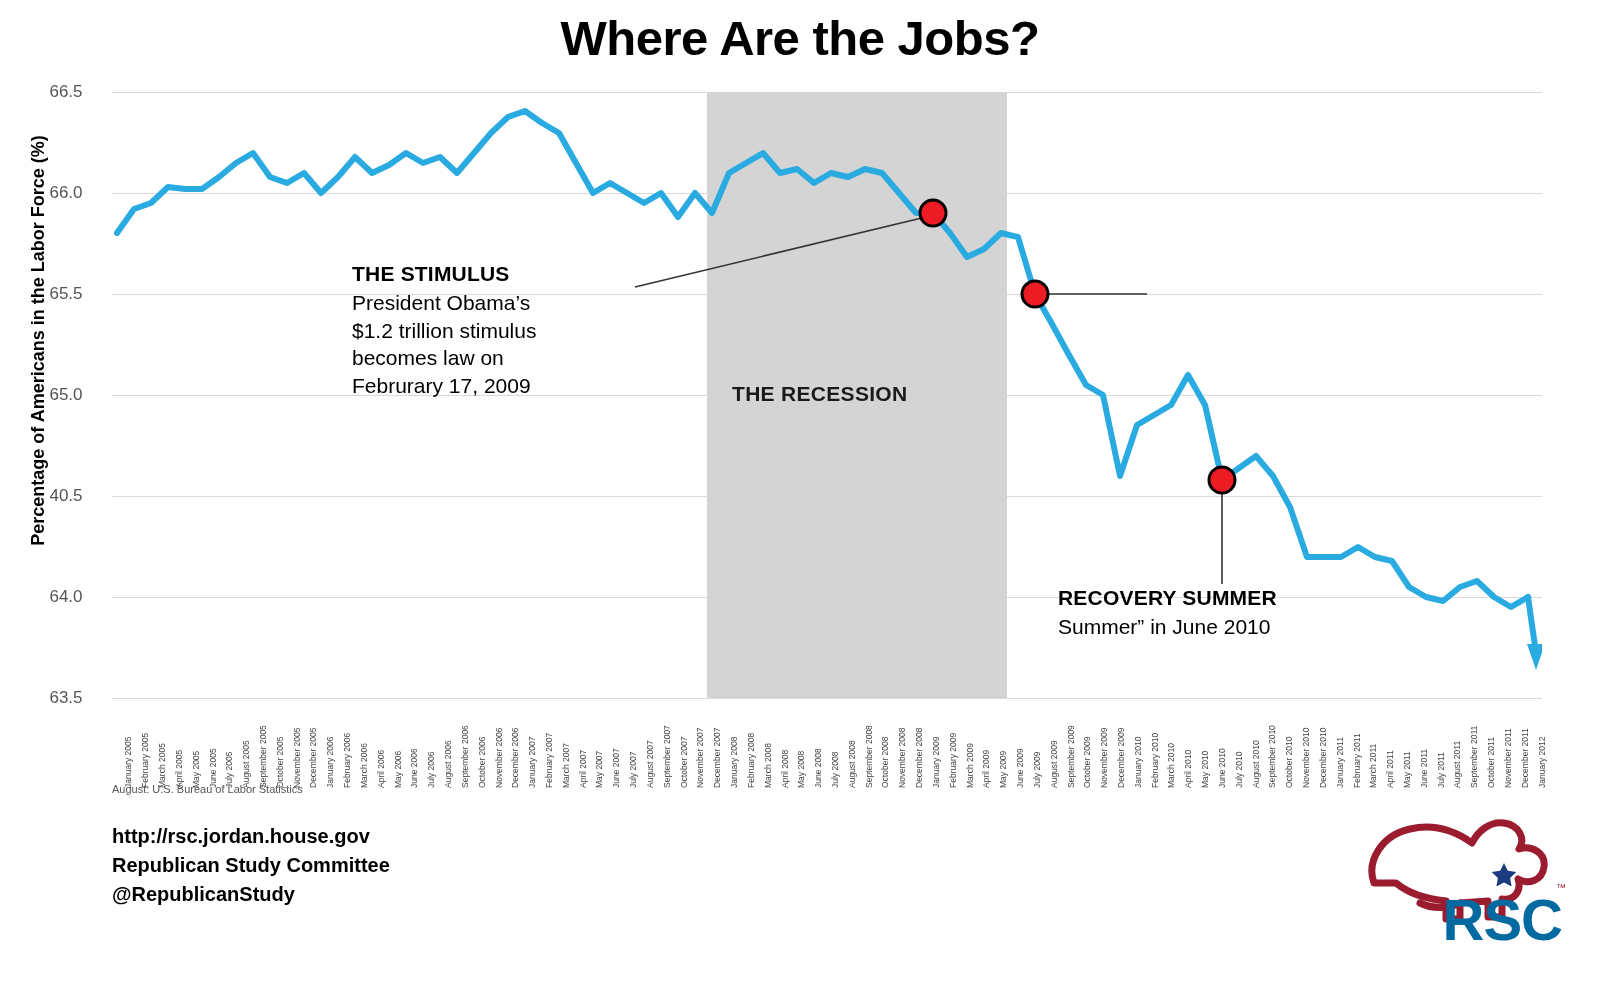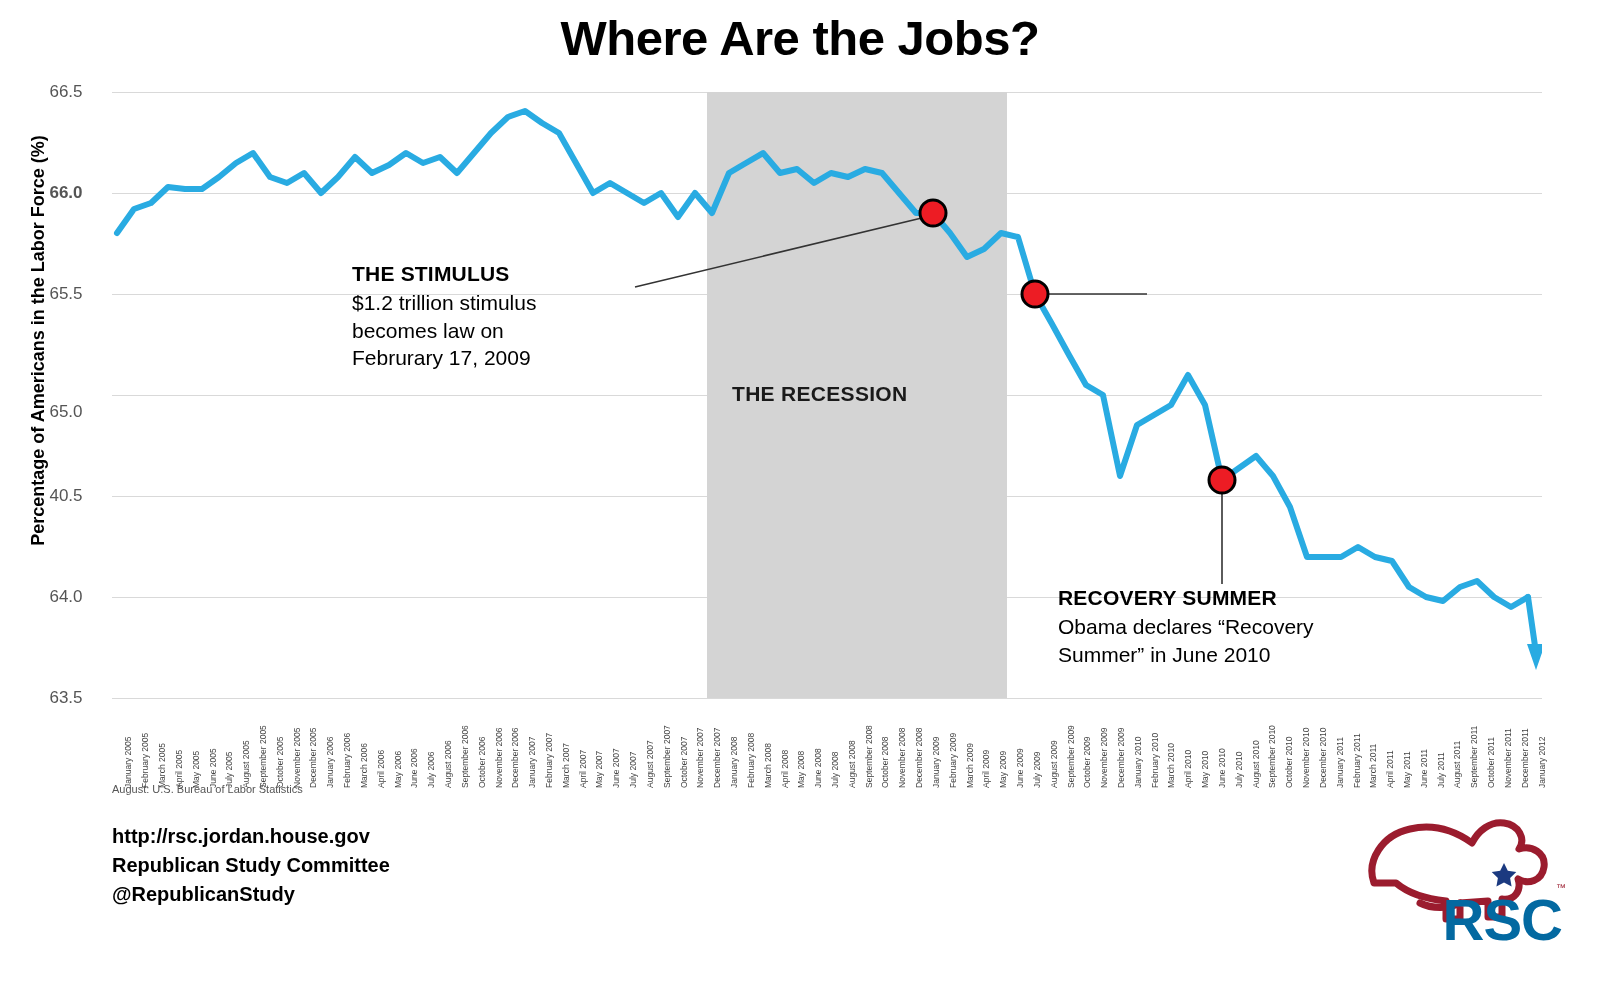--- a/index.html
+++ b/index.html
@@ -177,23 +177,23 @@
       <line x1="923" y1="202" x2="1035" y2="202" stroke="#333" stroke-width="1.6"></line>
       <line x1="1110" y1="388" x2="1110" y2="492" stroke="#333" stroke-width="1.6"></line>
 
       <circle cx="821" cy="121" r="13" fill="#ed1c24" stroke="#000" stroke-width="3"></circle>
       <circle cx="923" cy="202" r="13" fill="#ed1c24" stroke="#000" stroke-width="3"></circle>
       <circle cx="1110" cy="388" r="13" fill="#ed1c24" stroke="#000" stroke-width="3"></circle>
     </svg>
   </div>
 
   <div class="ytick" style="top:82px;">66.5</div>
-  <div class="ytick" style="top:183px;font-weight:bold;">66.0</div>
+  <div class="ytick" style="top:183px;">66.0</div>
   <div class="ytick" style="top:284px;">65.5</div>
-  <div class="ytick" style="top:402px;">65.0</div>
+  <div class="ytick" style="top:385px;">65.0</div>
   <div class="ytick" style="top:486px;">40.5</div>
   <div class="ytick" style="top:587px;">64.0</div>
   <div class="ytick" style="top:688px;">63.5</div>
 
   <div class="xticks" id="xticks">
       <div class="xtick" style="left: 11.4118px; top: 88px;">January 2005</div>
       <div class="xtick" style="left: 28.2353px; top: 88px;">February 2005</div>
       <div class="xtick" style="left: 45.0588px; top: 88px;">March 2005</div>
       <div class="xtick" style="left: 61.8824px; top: 88px;">April 2005</div>
       <div class="xtick" style="left: 78.7059px; top: 88px;">May 2005</div>
@@ -283,31 +283,31 @@
 
   <div class="footer">
     <div>http://rsc.jordan.house.gov</div>
     <div>Republican Study Committee</div>
     <div>@RepublicanStudy</div>
   </div>
 
   <div class="anno" style="left:352px; top:262px; width:290px;">
     <div class="head">THE STIMULUS</div>
     <div class="body">
+      <div>President Obama’s</div>
       <div>$1.2 trillion stimulus</div>
       <div>becomes law on</div>
       <div>Februrary 17, 2009</div>
     </div>
   </div>
 
 
   <div class="anno" style="left:1058px; top:586px; width:400px;">
     <div class="head">RECOVERY SUMMER</div>
     <div class="body">
-      <div>Obama declares “Recovery</div>
       <div>Summer” in June 2010</div>
     </div>
   </div>
 
   <div class="logo">
     <svg width="210" height="150" viewBox="0 0 210 150">
       <path d="M18,78 C10,56 26,30 54,24 C80,18 102,28 116,38 C122,26 134,16 148,18 C163,20 170,34 163,44 C176,40 190,48 188,62 C186,76 172,80 162,74 C166,86 158,96 146,94 L146,112 L132,112 L132,96 L104,98 L104,114 L90,114 L90,96 C70,94 52,88 40,78 Z" fill="none" stroke="#9b1c2e" stroke-width="7" stroke-linejoin="round" stroke-linecap="round"></path>
       <path d="M104,98 C92,104 76,104 64,98" fill="none" stroke="#9b1c2e" stroke-width="7" stroke-linecap="round"></path>
       <polygon points="148,58 151.8,65.7 160.3,66.9 154.1,72.9 155.6,81.4 148,77.4 140.4,81.4 141.9,72.9 135.7,66.9 144.2,65.7" fill="#1b3a80"></polygon>
     </svg>

